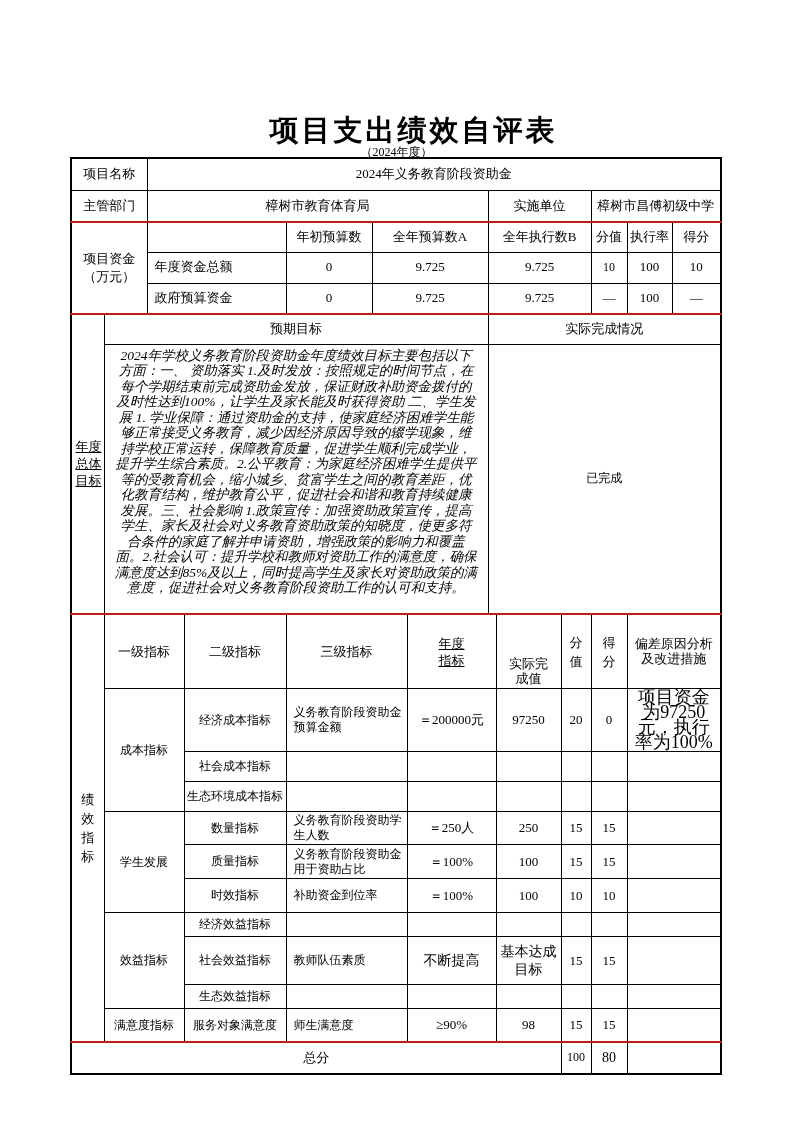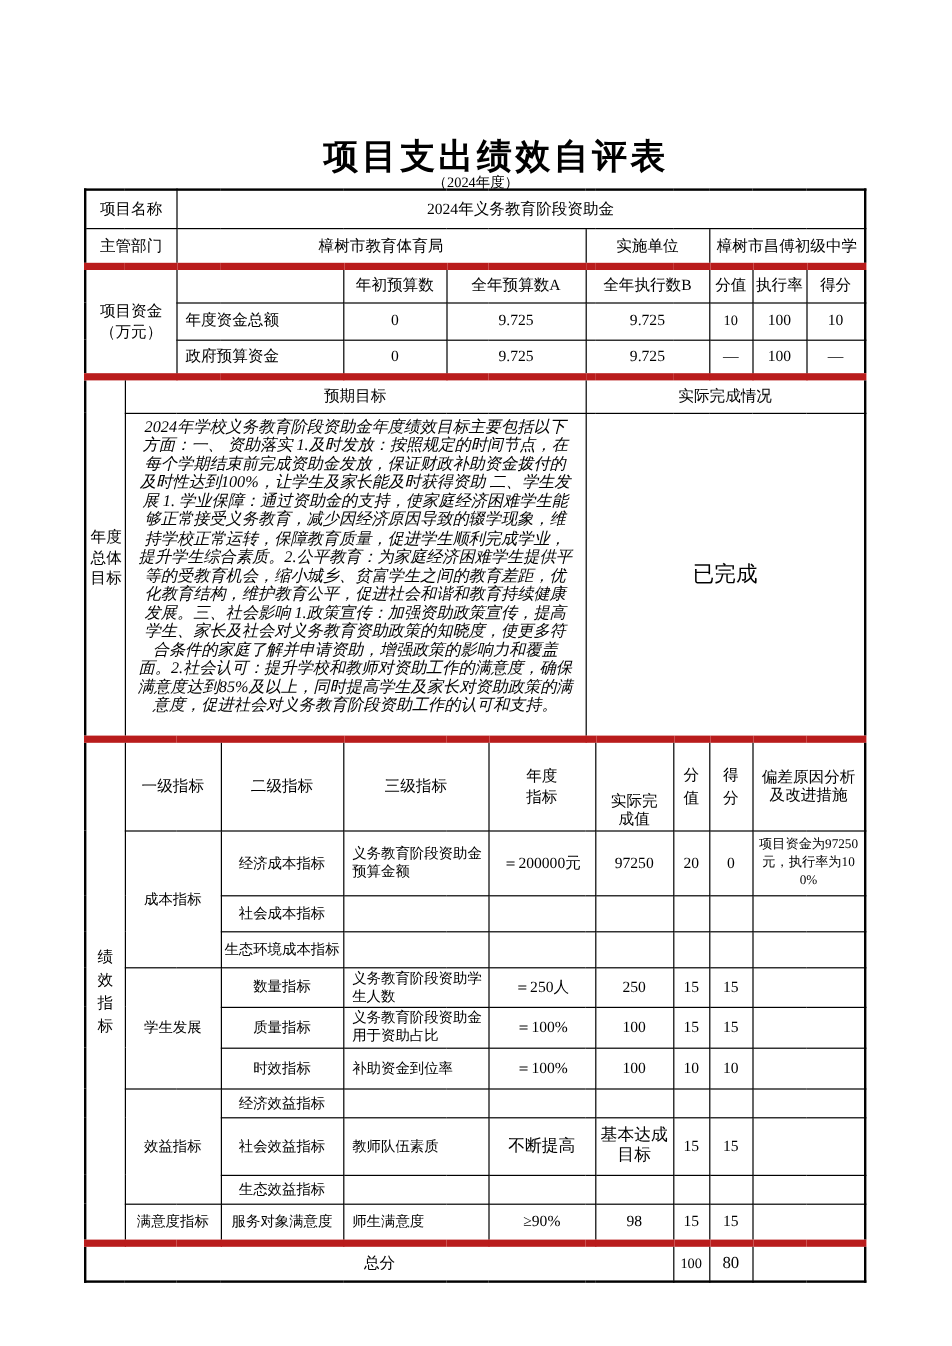--- a/index.html
+++ b/index.html
@@ -21,36 +21,36 @@
     position:absolute;top:157px;left:70px;width:650px;
     border-collapse:collapse;table-layout:fixed;
     border:2px solid #000;
   }
   td{
     border:1px solid #000;
     text-align:center;vertical-align:middle;
     font-size:13px;line-height:1.25;
     padding:1px 2px;overflow:hidden;word-break:break-all;
   }
-  tr.thick-top td{border-top:6px solid #b91c1c;}
+  tr.thick-top td{border-top:2px solid #b91c1c;}
   td.tl{text-align:left;padding-left:7px;}
   td.small{font-size:12px;}
   td.num{font-size:13px;}
   .goal-box{
     height:262px;overflow:hidden;
     font-size:13.5px;line-height:15.5px;text-align:center;
     padding:2px 8px;word-break:break-all;font-style:italic;
   }
   
   .w1{display:inline-block;width:15px;word-break:break-all;line-height:19px;}
-  .w2{display:inline-block;width:29px;word-break:break-all;line-height:17px;}
+  .w2{display:inline-block;width:29px;word-break:break-all;line-height:17px;text-decoration:underline;}
   .w3{display:inline-block;width:42px;word-break:break-all;line-height:15px;margin-top:40px;}
   .w4{display:inline-block;width:56px;word-break:break-all;line-height:18px;}
   .w6{display:inline-block;width:80px;word-break:break-all;line-height:15px;}
-  .dev{font-size:11px;line-height:15px;}
+  .dev{font-size:18px;line-height:15px;}
 </style>
 </head>
 <body>
 
 <div class="page">
 
   <h1 class="doc-title">项目支出绩效自评表</h1>
   <div class="doc-subtitle">（2024年度）</div>
 
   <table class="main">
@@ -117,21 +117,21 @@
     <tr style="height:30px" class="thick-top">
       <td rowspan="2"><span class="w2">年度总体目标</span></td>
       <td colspan="6">预期目标</td>
       <td colspan="6">实际完成情况</td>
     </tr>
 
     <tr style="height:270px">
       <td colspan="6">
         <div class="goal-box">2024年学校义务教育阶段资助金年度绩效目标主要包括以下方面：一、 资助落实 1.及时发放：按照规定的时间节点，在每个学期结束前完成资助金发放，保证财政补助资金拨付的及时性达到100%，让学生及家长能及时获得资助 二、学生发展 1. 学业保障：通过资助金的支持，使家庭经济困难学生能够正常接受义务教育，减少因经济原因导致的辍学现象，维持学校正常运转，保障教育质量，促进学生顺利完成学业，提升学生综合素质。2.公平教育：为家庭经济困难学生提供平等的受教育机会，缩小城乡、贫富学生之间的教育差距，优化教育结构，维护教育公平，促进社会和谐和教育持续健康发展。三、社会影响 1.政策宣传：加强资助政策宣传，提高学生、家长及社会对义务教育资助政策的知晓度，使更多符合条件的家庭了解并申请资助，增强政策的影响力和覆盖面。2.社会认可：提升学校和教师对资助工作的满意度，确保满意度达到85%及以上，同时提高学生及家长对资助政策的满意度，促进社会对义务教育阶段资助工作的认可和支持。</div>
       </td>
-      <td colspan="6" style="font-size:18px">已完成</td>
+      <td colspan="6" style="font-size:12px">已完成</td>
     </tr>
 
     <tr style="height:44px" class="thick-top">
       <td rowspan="11"><span class="w1">绩效指标</span></td>
       <td colspan="2">一级指标</td>
       <td>二级指标</td>
       <td colspan="2">三级指标</td>
       <td colspan="2"><span class="w2">年度指标</span></td>
       <td><span class="w3">实际完成值</span></td>
       <td><span class="w1">分值</span></td>

